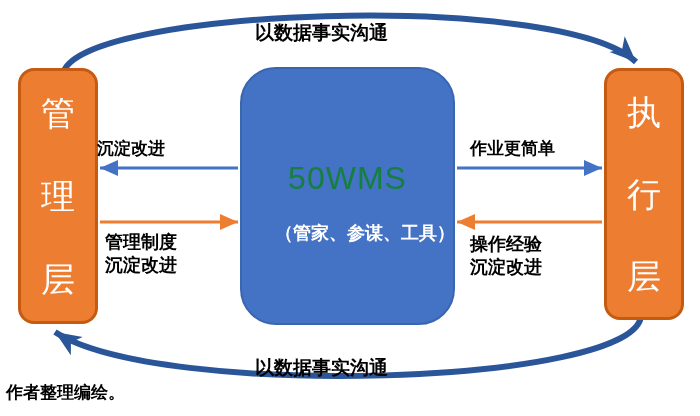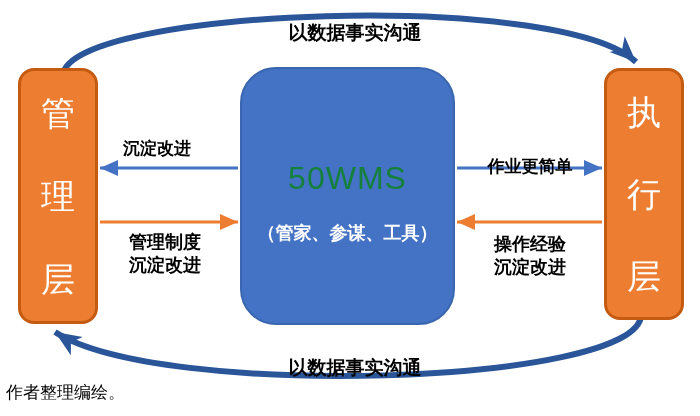--- a/index.html
+++ b/index.html
@@ -18,33 +18,33 @@
   .right-box{left:604px;top:68px;width:80px;height:252px;}
   .center-box{
     position:absolute;left:240px;top:67px;width:215px;height:258px;
     background:#4472C4;border:2px solid #3A66B0;border-radius:36px;box-sizing:border-box;
   }
   .center-title{
     position:absolute;left:240px;top:160px;width:215px;text-align:center;
     color:#15803d;font-size:32px;letter-spacing:1px;
   }
   .center-subtitle{
-    position:absolute;left:240px;top:221px;width:215px;text-align:center;
+    position:absolute;left:240px;top:221px;width:215px;text-align:right;
     color:#ffffff;font-size:18px;font-weight:bold;
   }
-  .lbl{position:absolute;color:#000;font-weight:bold;text-align:center;}
+  .lbl{position:absolute;color:#000;font-weight:bold;}
   .lbl-top{left:255px;top:20px;width:200px;font-size:19px;}
   .lbl-bottom{left:255px;top:355px;width:200px;font-size:19px;}
   .lbl-decision{left:97px;top:137px;width:120px;font-size:17px;}
-  .lbl-operation{left:470px;top:137px;width:120px;font-size:17px;margin-top:18px;}
+  .lbl-operation{left:470px;top:137px;width:120px;font-size:17px;}
   .lbl-two{font-size:18px;line-height:23px;font-family:Liberation Serif, serif;}
   .lbl-mgmt{left:105px;top:231px;width:120px;}
   .lbl-exp{left:470px;top:233px;width:120px;}
   .footer{
-    position:absolute;left:6px;top:381px;color:#000;font-size:17px;font-weight:normal;
+    position:absolute;left:6px;top:381px;color:#000;font-size:17px;font-weight:bold;
   }
 </style>
 </head>
 <body>
 
 <div class="canvas">
 
   <svg class="arrows-layer" width="700" height="416" viewBox="0 0 700 416">
     <defs>
       <marker id="mDark" markerUnits="userSpaceOnUse" markerWidth="28" markerHeight="24" refX="26" refY="11" orient="auto">

